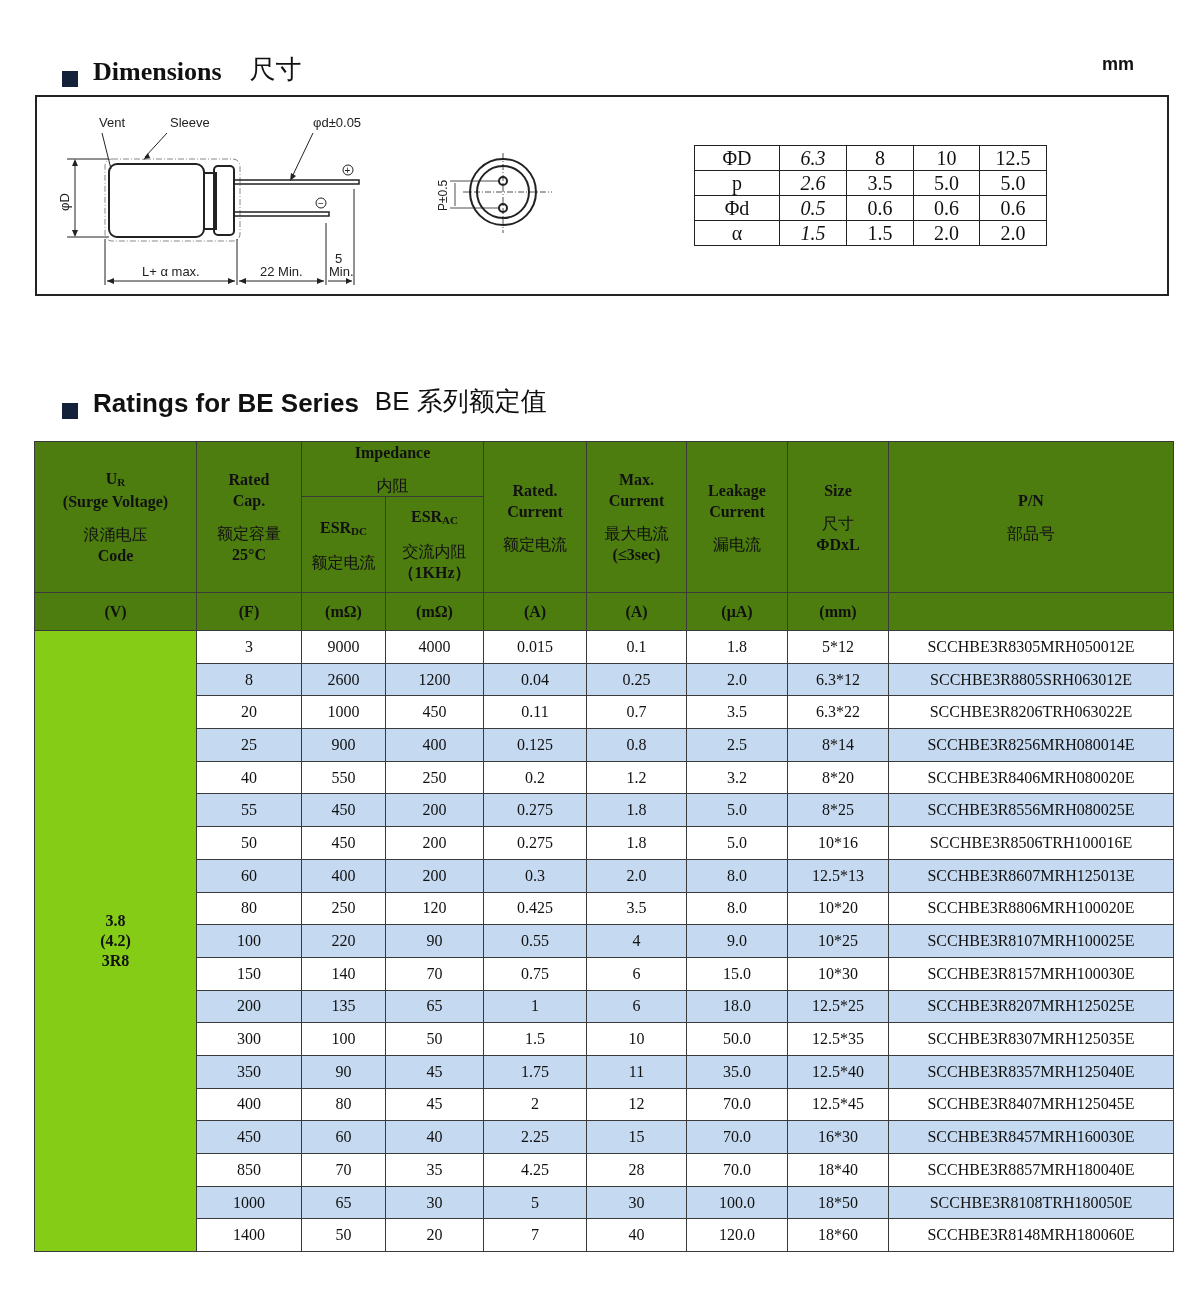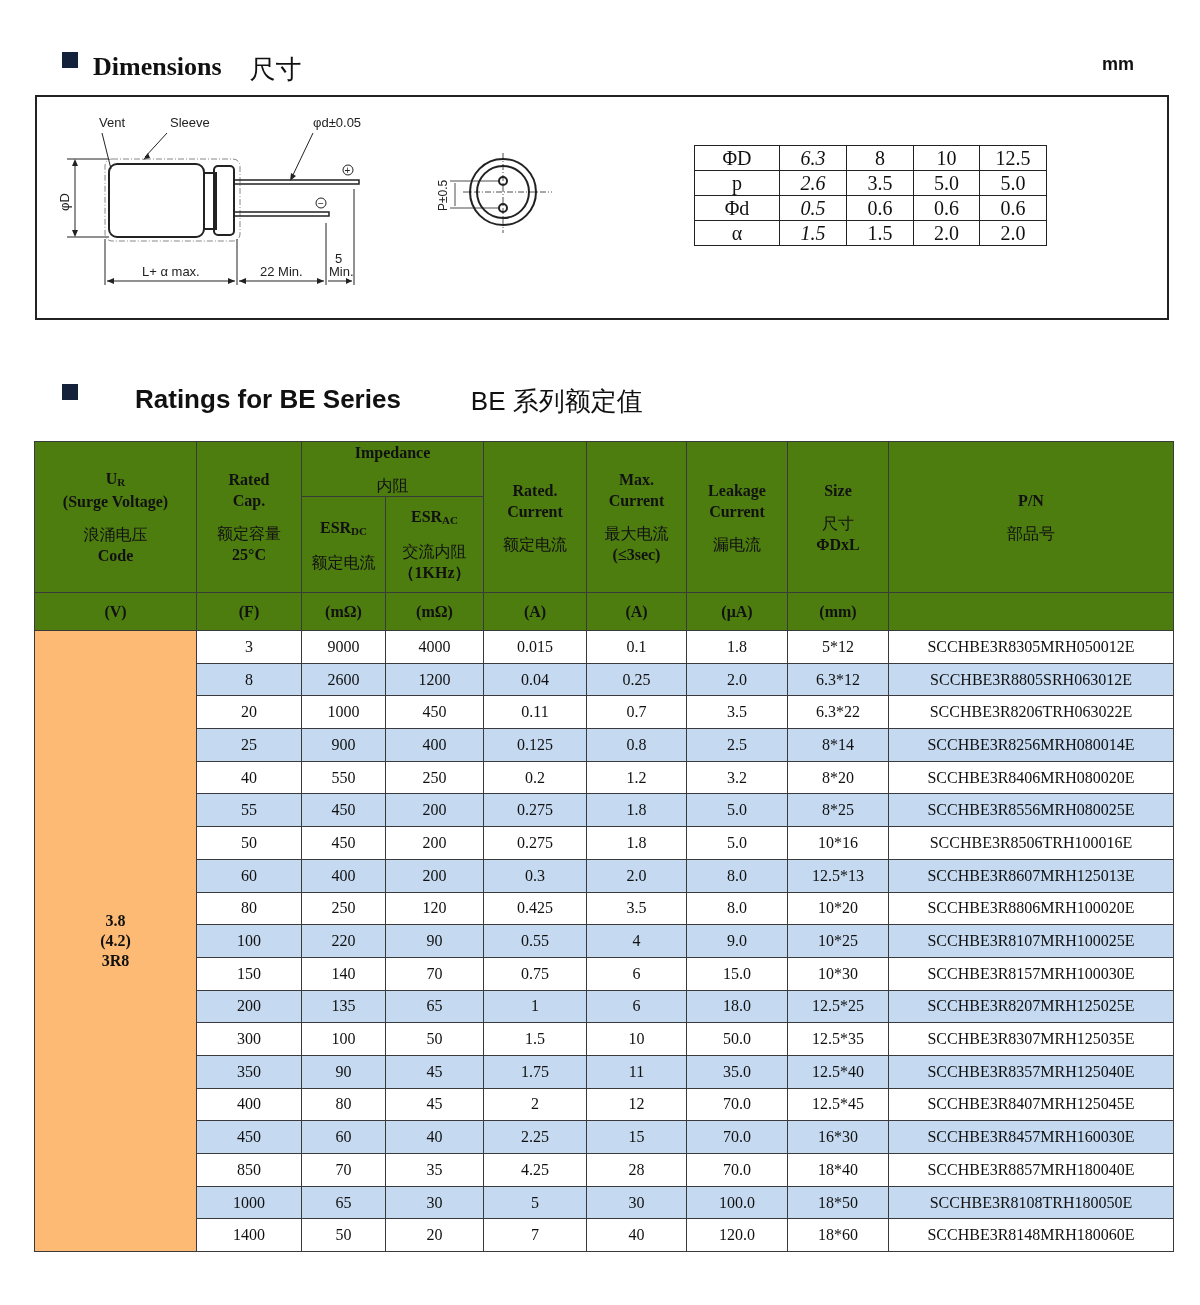--- a/index.html
+++ b/index.html
@@ -1,45 +1,45 @@
 <!DOCTYPE html>
 <html><head>
 <meta charset="utf-8">
 <style>
   html, body { margin:0; padding:0; background:#ffffff; }
   body { width:1200px; height:1305px; position:relative; font-family:"Liberation Serif", serif; color:#111; }
-  .sec-title { position:absolute; left:62px; display:flex; align-items:flex-start; }
+  .sec-title { position:absolute; left:62px; display:flex; align-items:flex-end; }
   .sec-title .sq { width:16px; height:16px; background:#13213b; margin-right:15px; }
   .sec-title .en { font-weight:bold; font-size:26px; }
   .sec-title .zh { font-size:26px; margin-left:28px; }
   #t1 { top:52px; }
   #t1 .en { font-family:"Liberation Serif", serif; }
-  #t2 { top:384px;gap:42px; }
+  #t2 { top:384px; }
   #t2 .en { font-family:"Liberation Sans", sans-serif; font-size:26px; }
-  #t2 .zh { font-family:"Liberation Sans", sans-serif; font-size:26px; margin-left:28px; }
+  #t2 .zh { font-family:"Liberation Sans", sans-serif; font-size:26px; margin-left:16px; }
   .unit-mm { position:absolute; right:66px; top:54px; font-family:"Liberation Sans", sans-serif; font-weight:bold; font-size:18px; }
-  .dim-box { position:absolute; left:35px; top:95px; width:1134px; height:225px; border:2px solid #222; box-sizing:border-box; }
+  .dim-box { position:absolute; left:35px; top:95px; width:1134px; height:201px; border:2px solid #222; box-sizing:border-box; }
   .drawing { position:absolute; left:10px; top:6px; width:520px; height:190px; }
   .drawing text { font-family:"Liberation Sans", sans-serif; font-size:13px; fill:#222; }
   .dim-table { position:absolute; left:657px; top:48px; border-collapse:collapse; font-family:"Liberation Serif", serif; font-size:20px; }
   .dim-table td { border:1px solid #222; text-align:center; height:24px; padding:0; line-height:24px; }
   .dim-table td.h { width:84px; }
   .dim-table td.c0 { width:66px;font-style:italic; }
   .dim-table td.c1 { width:66px; }
   .dim-table td.c2 { width:65px; }
   .dim-table td.c3 { width:66px; }
 
   .ratings { position:absolute; left:34px; top:441px; border-collapse:collapse; font-family:"Liberation Serif", serif; font-size:16px; }
   .ratings td, .ratings th { border:1.5px solid #3a3a3a; text-align:center; padding:0; }
   .ratings th { background:#4d7c0f; font-weight:bold; font-size:16px; line-height:21px; }
   .ratings th .zh { font-weight:normal;margin-top:12px; }
   .ratings tr.units th { height:37px; }
   .ratings tbody td { height:31.7px; }
   .ratings tbody tr.alt td.v { background:#c5d9f0; }
-  .ratings td.volt { font-weight:bold; background:#fdba74; vertical-align:middle; line-height:20px; }
+  .ratings td.volt { font-weight:bold; background:#84cc16; vertical-align:middle; line-height:20px; }
   sub.s { font-size:11px; vertical-align:baseline; position:relative; top:2px; }
 </style>
 </head>
 <body>
 
 <div class="sec-title" id="t1">
   <span class="sq"></span>
   <span class="en">Dimensions</span>
   <span class="zh">尺寸</span>
 </div>

